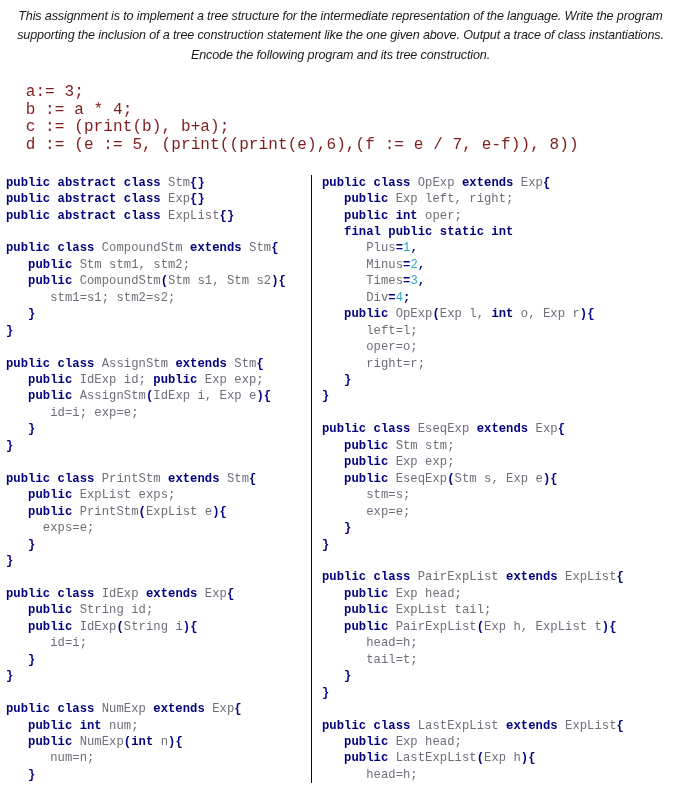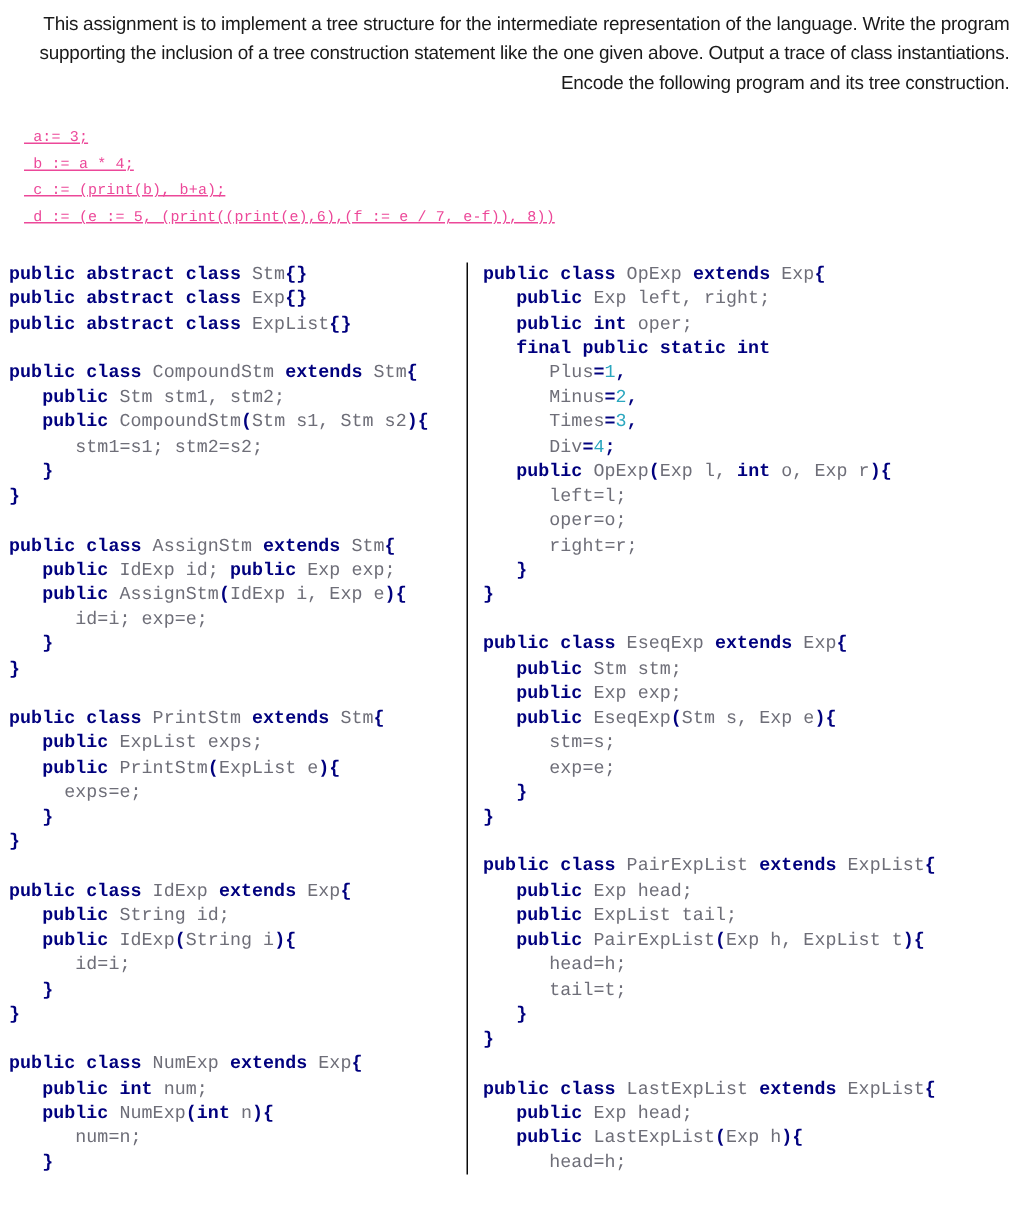--- a/index.html
+++ b/index.html
@@ -21,36 +21,36 @@
     height: 811px;
     box-sizing: border-box;
     padding: 6px 6px 0 6px;
   }
   .prose {
     font-family: "Liberation Sans", sans-serif;
     font-size: 12.6px;
     line-height: 19.4px;
     color: #1a1a1a;
     margin: 0;
-    text-align: right;
+    text-align: center;
     letter-spacing: -0.15px;
+    font-style: italic;
   }
   .prose.top { padding: 1px 4px 0 2px; }
   .prose.bottom { padding: 0px 4px 0 2px; }
 
   .prog-block {
     font-family: "Liberation Mono", "DejaVu Sans Mono", monospace;
-    font-size: 10px;
+    font-size: 16px;
     line-height: 17.6px;
-    color: #ec4899;
+    color: #7f1d1d;
     white-space: pre;
     margin: 0;
     padding: 13px 0 10px 10px;
     letter-spacing: 0.1px;
-    text-decoration: underline;
   }
 
   .gap-a { height: 6px; }
   .gap-b { height: 7px; }
 
   .code-area {
     position: relative;
     display: flex;
     width: 683px;
     margin-left: -6px;

